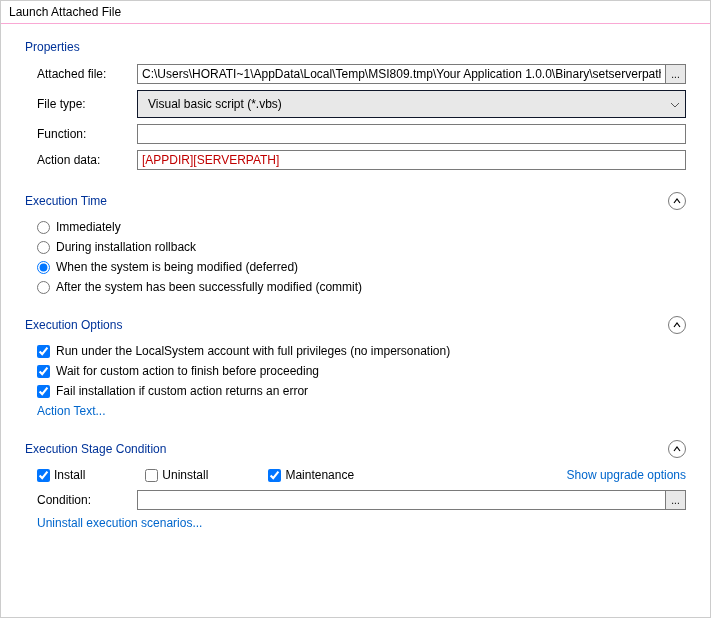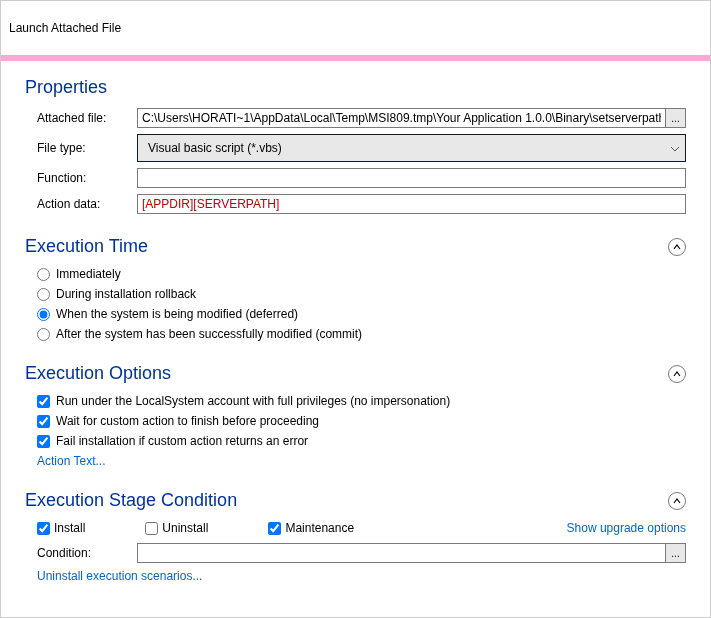--- a/index.html
+++ b/index.html
@@ -1,22 +1,22 @@
 <!DOCTYPE html>
 <html><head>
 <meta charset="utf-8">
 <style>
   * { box-sizing: border-box; margin: 0; padding: 0; }
   html, body { width: 711px; height: 618px; font-family: "Segoe UI", Tahoma, sans-serif; font-size: 12px; background: #fff; color: #000; }
   .window { width: 711px; height: 618px; border: 1px solid #ccc; display: flex; flex-direction: column; }
-  .titlebar { padding: 20px 8px; font-size: 12px; border-bottom: 6px solid #f9a8d4; }
+  .titlebar { padding: 4px 8px; font-size: 12px; border-bottom: 1px solid #f9a8d4; }
   .content { flex: 1; padding: 16px 24px 8px 24px; overflow: hidden; }
   .section { margin-bottom: 22px; }
   .section-header { display: flex; align-items: center; justify-content: space-between; margin-bottom: 10px; }
-  .section-title { color: #003399; font-size: 18px; font-weight: 400; }
+  .section-title { color: #003399; font-size: 12px; font-weight: 400; }
   .collapse-btn { width: 18px; height: 18px; border: 1px solid #7a7a7a; border-radius: 50%; display: flex; align-items: center; justify-content: center; cursor: pointer; background: #fff; }
   .collapse-btn svg { width: 10px; height: 10px; }
   .form-row { display: flex; align-items: center; margin-bottom: 6px; padding-left: 12px; }
   .form-label { width: 100px; font-size: 12px; }
   .form-field { flex: 1; display: flex; }
   .text-input { flex: 1; height: 20px; border: 1px solid #7a7a7a; padding: 0 4px; font-size: 12px; font-family: inherit; background: #fff; }
   .text-input.red { color: #c00000; }
   .browse-btn { width: 20px; height: 20px; border: 1px solid #7a7a7a; border-left: none; background: #e8e8e8; font-size: 10px; display: flex; align-items: center; justify-content: center; cursor: pointer; }
   .select { flex: 1; height: 28px; border: 1px solid #0f172a; background: #e8e8e8; padding: 0 10px; font-size: 12px; font-family: inherit; appearance: none; position: relative; }
   .select-wrap { flex: 1; position: relative; display: flex; }

